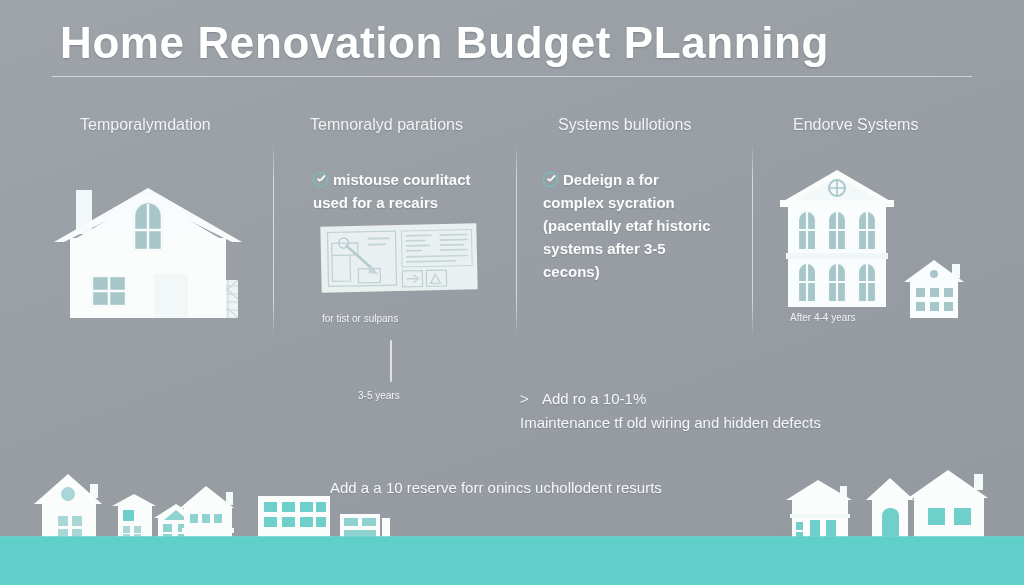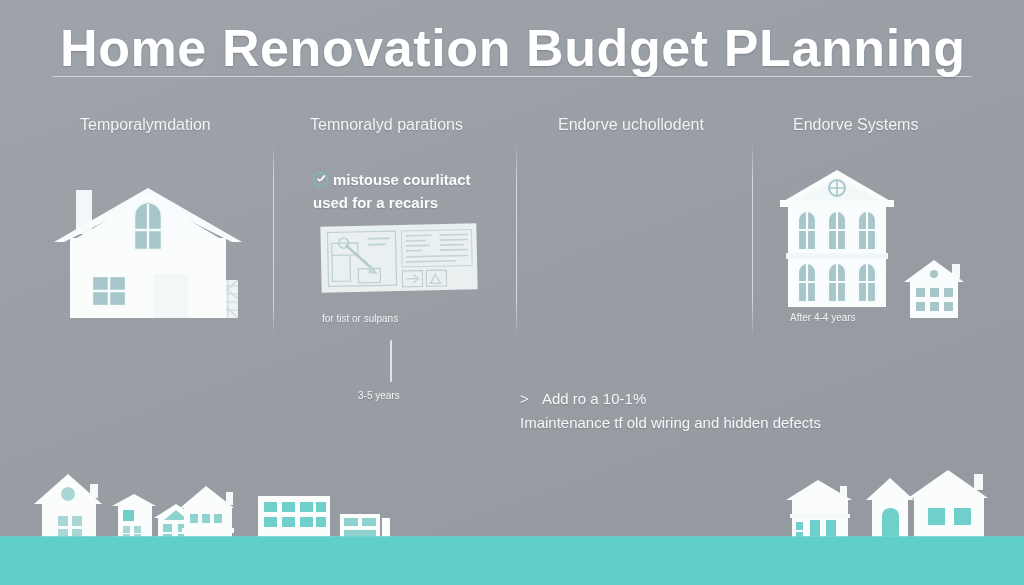--- a/index.html
+++ b/index.html
@@ -10,21 +10,21 @@
     position:relative;
     overflow:hidden;
   }
   #infographic {
     position:absolute; inset:0;
     background:linear-gradient(160deg,#9ea4aa 0%,#989ea4 45%,#93999f 100%);
   }
   
   .title {
     position:absolute; left:60px; top:18px; width:900px;
-    font-size:52px; font-weight:bold; color:#ffffff;
+    font-size:44px; font-weight:bold; color:#ffffff;
     letter-spacing:.6px; white-space:nowrap;
     text-shadow:0 1px 2px rgba(70,75,80,.35);
   }
   .title-rule {
     position:absolute; left:52px; top:76px; width:920px; height:1px;
     background:rgba(255,255,255,.55);
   }
   
   .col-head {
     position:absolute; top:116px;
@@ -116,21 +116,21 @@
 </head>
 <body>
 
 <div id="infographic">
 
   <div class="title">Home Renovation Budget PLanning</div>
   <div class="title-rule"></div>
 
   <div class="col-head c1h">Temporalymdation</div>
   <div class="col-head c2h">Temnoralyd parations</div>
-  <div class="col-head c3h">Endorve uchollodent</div>
+  <div class="col-head c3h">Systems bullotions</div>
   <div class="col-head c4h">Endorve Systems</div>
 
   <div class="divider d1"></div>
   <div class="divider d2"></div>
   <div class="divider d3"></div>
 
   <div class="ill house-main">
     <svg width="200" height="132" viewBox="0 0 200 132">
       <rect x="148" y="94" width="42" height="38" fill="#eef3f4"></rect>
       <g stroke="#c6d4d6" stroke-width="1.1" opacity=".85">
@@ -176,20 +176,23 @@
         <rect x="108" y="49" width="20" height="16" fill="none" stroke="#bdd0d3" stroke-width="1.2"></rect>
         <path d="M112 62 l5 -9 5 9 z" fill="none" stroke="#bdd0d3" stroke-width="1.2"></path>
       </g>
     </svg>
   </div>
 
   <div class="sub-label s-c2">for tist or sulpans</div>
   <div class="connector"></div>
   <div class="sub-label s-years">3-5 years</div>
 
+  <div class="bullet b-c3">
+    <span class="check"></span><span>Dedeign a for complex sycration (pacentally etaf historic systems after 3-5 cecons)</span>
+  </div>
 
   <div class="ill historic">
     <svg width="118" height="140" viewBox="0 0 118 140">
       <polygon points="59,2 4,34 114,34" fill="#fbfdfd"></polygon>
       <polygon points="59,9 14,33 104,33" fill="#f3f8f9"></polygon>
       <rect x="2" y="32" width="114" height="7" fill="#fbfdfd"></rect>
       <circle cx="59" cy="20" r="8" fill="none" stroke="#a9c8cb" stroke-width="2"></circle>
       <path d="M51 20 h16 M59 12 v16" stroke="#a9c8cb" stroke-width="1.6"></path>
       <rect x="10" y="39" width="98" height="48" fill="#fafdfd"></rect>
       <rect x="8" y="85" width="102" height="6" fill="#f1f7f8"></rect>
@@ -238,20 +241,21 @@
 
   <div class="sub-label s-c4">After 4-4 years</div>
 
   <div class="arrow-row">
     <div>
       <span class="chev">&gt;</span><span>Add ro a 10-1%</span>
     </div>
     <div>Imaintenance tf old wiring and hidden defects</div>
   </div>
 
+  <div class="footer-note">Add a a 10 reserve forr onincs uchollodent resurts</div>
 
   <div class="ill skyline-l">
     <svg width="360" height="70" viewBox="0 0 360 70">
 
       <rect x="60" y="12" width="8" height="14" fill="#f4fafa"></rect>
       <polygon points="38,2 4,32 72,32" fill="#fbfdfd"></polygon>
       <rect x="12" y="30" width="54" height="40" fill="#fbfdfd"></rect>
       <circle cx="38" cy="22" r="7" fill="#a9d6d6"></circle>
       <g fill="#a9d6d6">
         <rect x="28" y="44" width="10" height="10"></rect>

